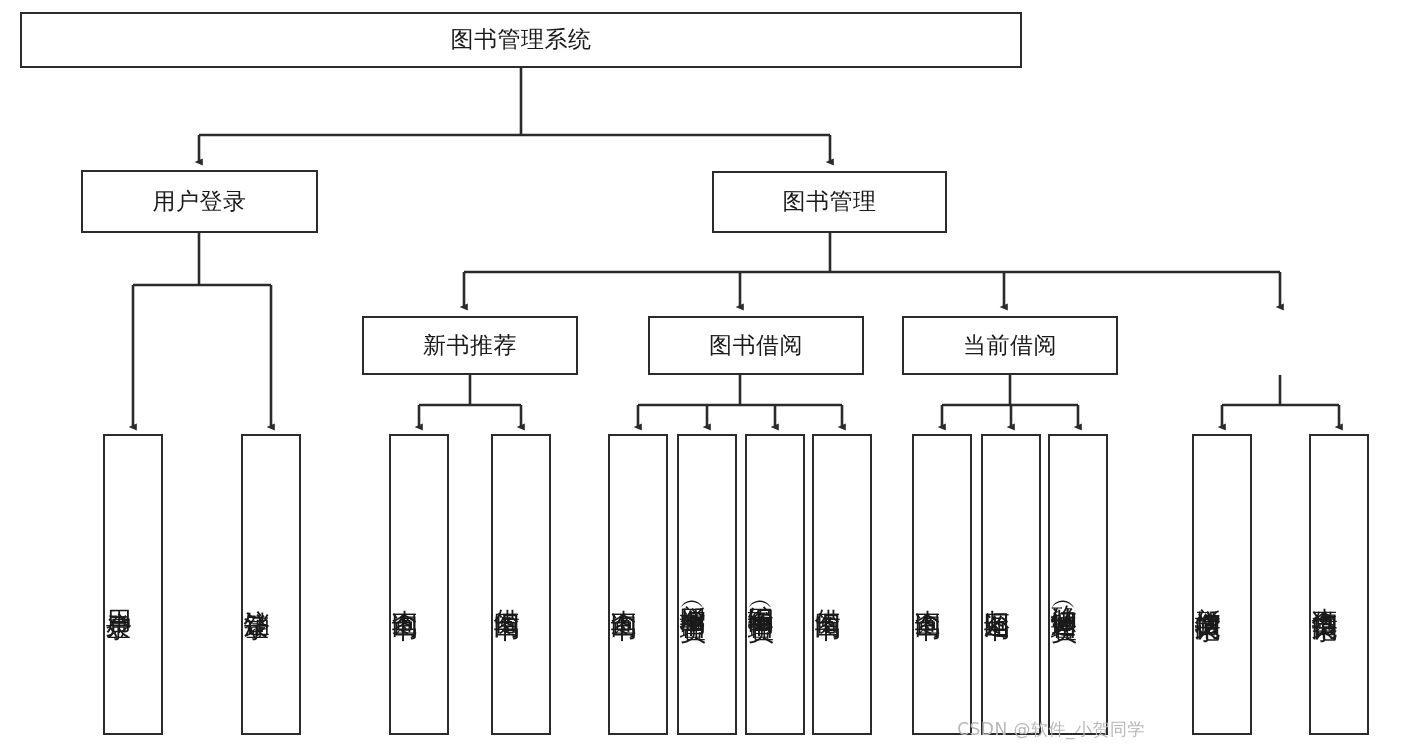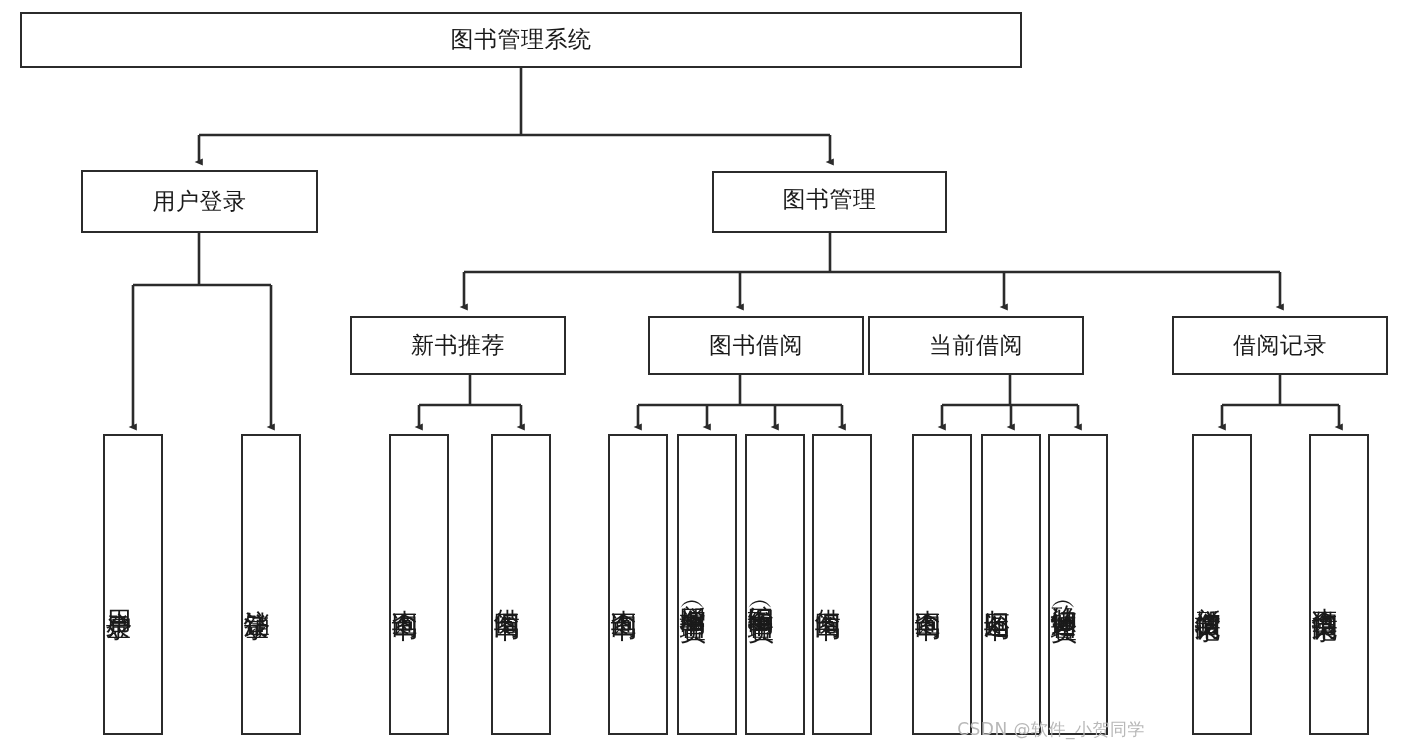--- a/index.html
+++ b/index.html
@@ -130,39 +130,36 @@
   </svg>
 
   <div class="node root horizontal" style="left:20px; top:12px; width:1002px; height:56px;">
     <span class="node-label">图书管理系统</span>
   </div>
 
   <div class="node horizontal" style="left:81px; top:170px; width:237px; height:63px;">
     <span class="node-label">用户登录</span>
   </div>
 
-  <div class="node horizontal" style="left:712px; top:171px; width:235px; height:62px;font-family:Liberation Mono, monospace;">
+  <div class="node horizontal" style="left:712px; top:171px; width:235px; height:62px;">
     <span class="node-label">图书管理</span>
   </div>
 
-  <div class="node horizontal" style="left:350px; top:316px; width:216px; height:59px;">
+  <div class="node horizontal" style="left:362px; top:316px; width:216px; height:59px;">
     <span class="node-label">新书推荐</span>
   </div>
 
   <div class="node horizontal" style="left:648px; top:316px; width:216px; height:59px;">
     <span class="node-label">图书借阅</span>
   </div>
 
-  <div class="node horizontal" style="left:868px; top:316px; width:216px; height:59px;">
+  <div class="node horizontal" style="left:902px; top:316px; width:216px; height:59px;">
     <span class="node-label">当前借阅</span>
   </div>
 
-  <div class="node horizontal" style="left:1172px; top:316px; width:216px; height:59px;">
-    <span class="node-label">借阅记录</span>
-  </div>
 
   <div class="node vertical" style="left:103px; top:434px; width:60px; height:301px;">
     <span class="node-label">用户登录</span>
   </div>
 
   <div class="node vertical" style="left:241px; top:434px; width:60px; height:301px;">
     <span class="node-label">注销登录</span>
   </div>
 
   <div class="node vertical" style="left:389px; top:434px; width:60px; height:301px;">

